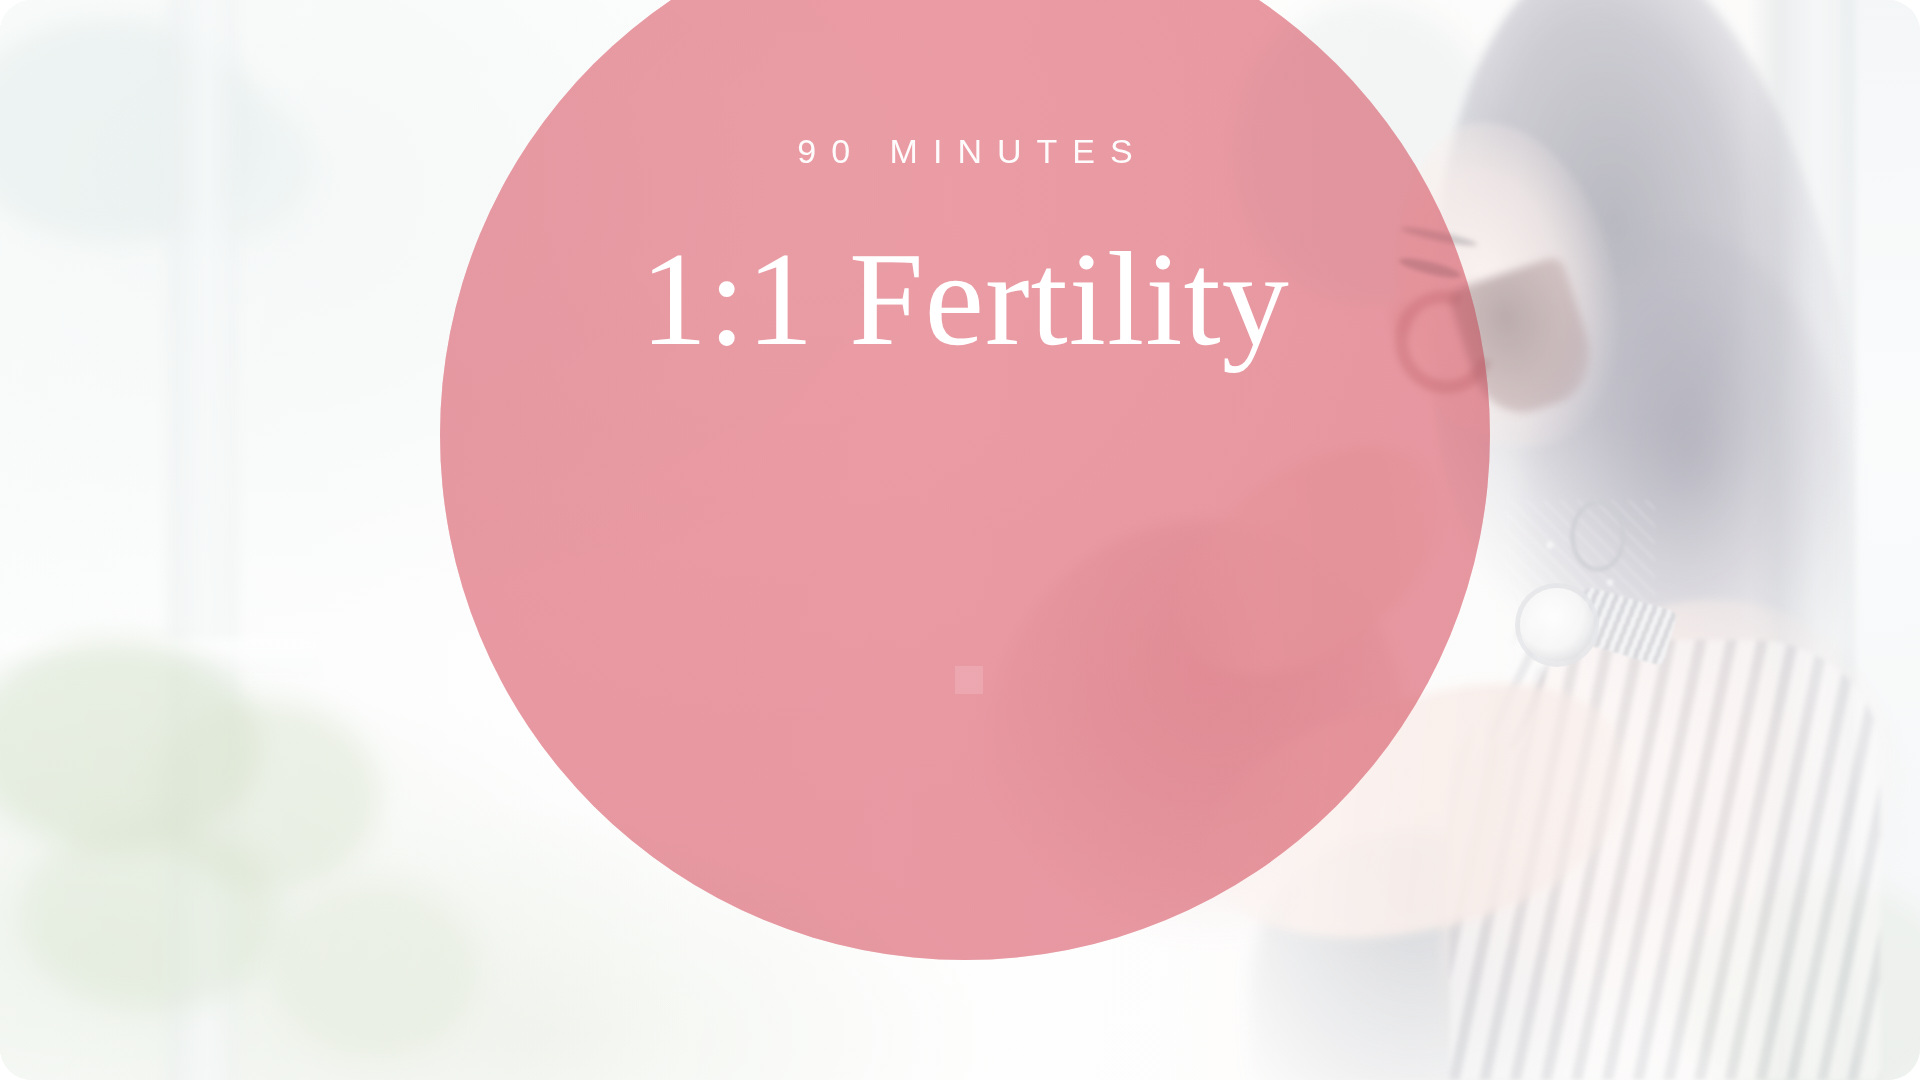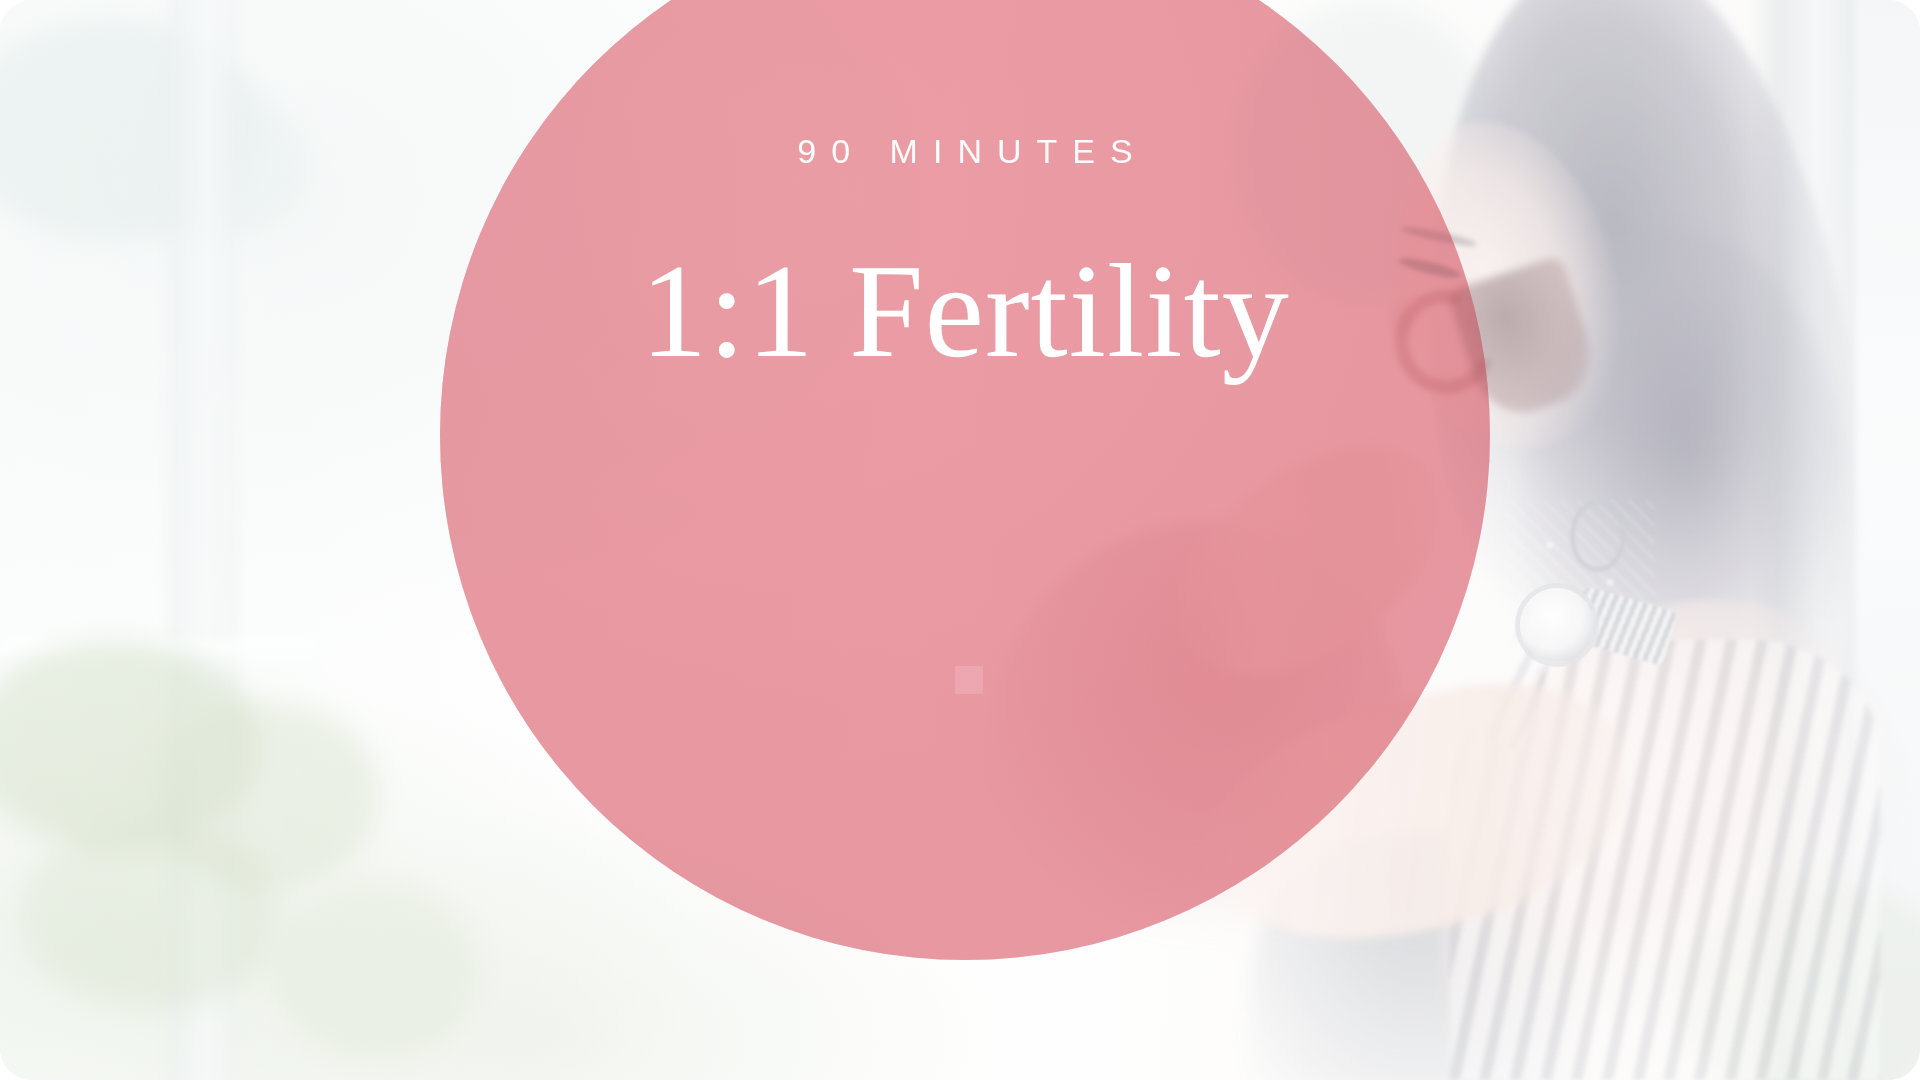--- a/index.html
+++ b/index.html
@@ -332,21 +332,21 @@
     margin-top: 62px;
     font-family: "Liberation Serif", "DejaVu Serif", serif;
     font-size: 134px;
     line-height: 0.99;
     font-weight: 400;
     letter-spacing: 1px;
     color: #ffffff;
     white-space: nowrap;
     text-rendering: geometricPrecision;
   }
-  .headline .l1 { display: block; margin-top: 12px; }
+  .headline .l1 { display: block; }
   .headline .l2 { display: block; margin-top: 6px; }
 
   
   .artifact {
     position: absolute;
     left: 955px; top: 666px;
     width: 28px; height: 28px;
     background: rgba(255,255,255,0.14);
   }
 </style>

